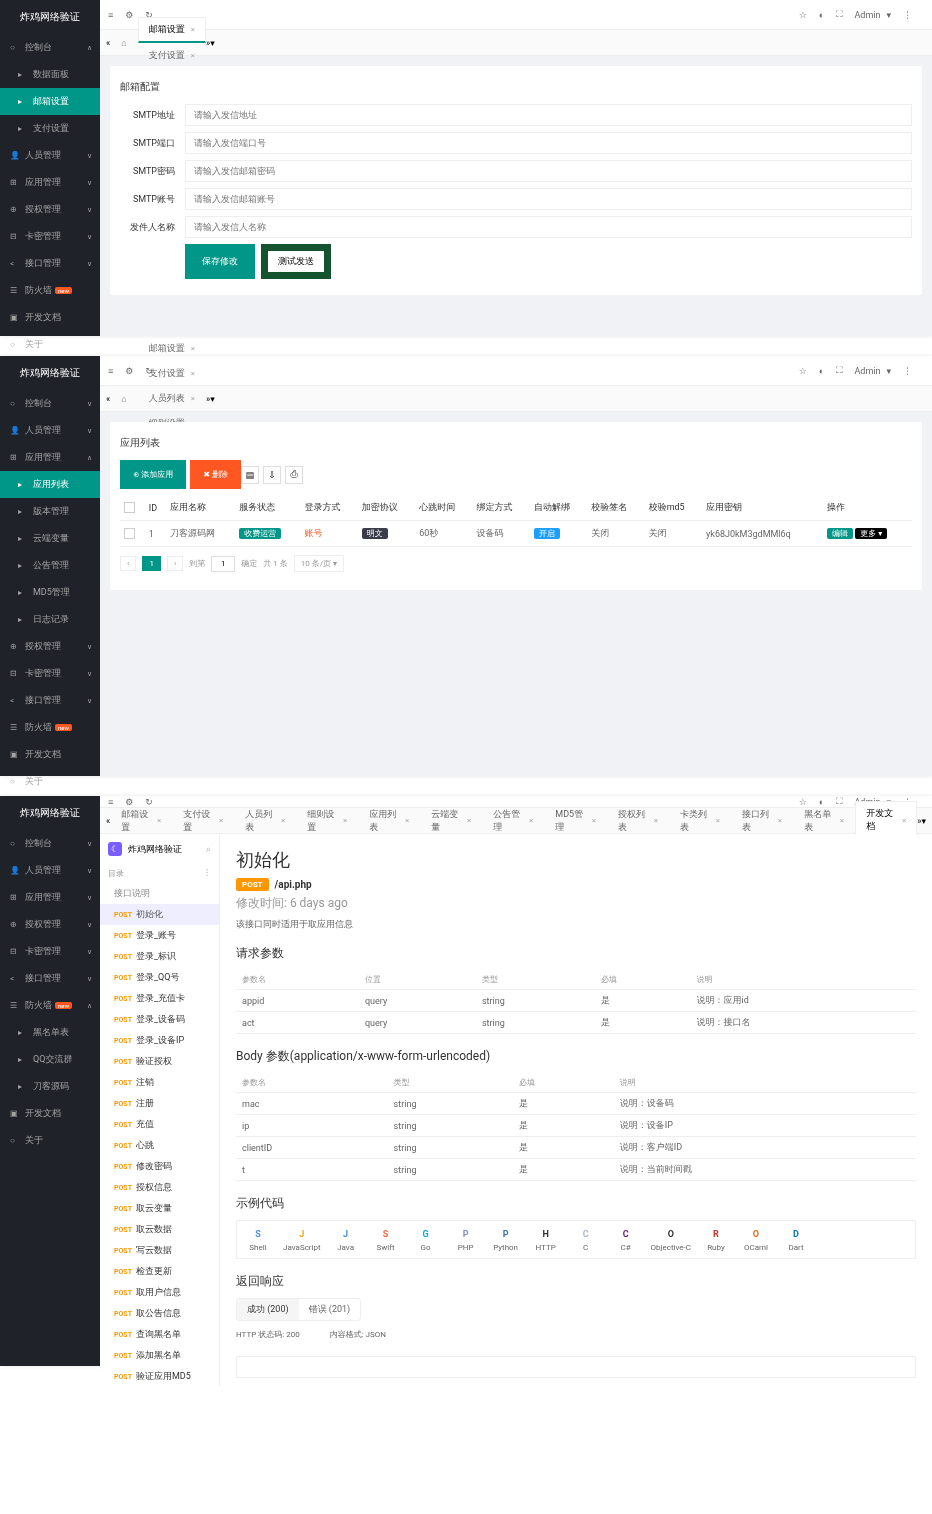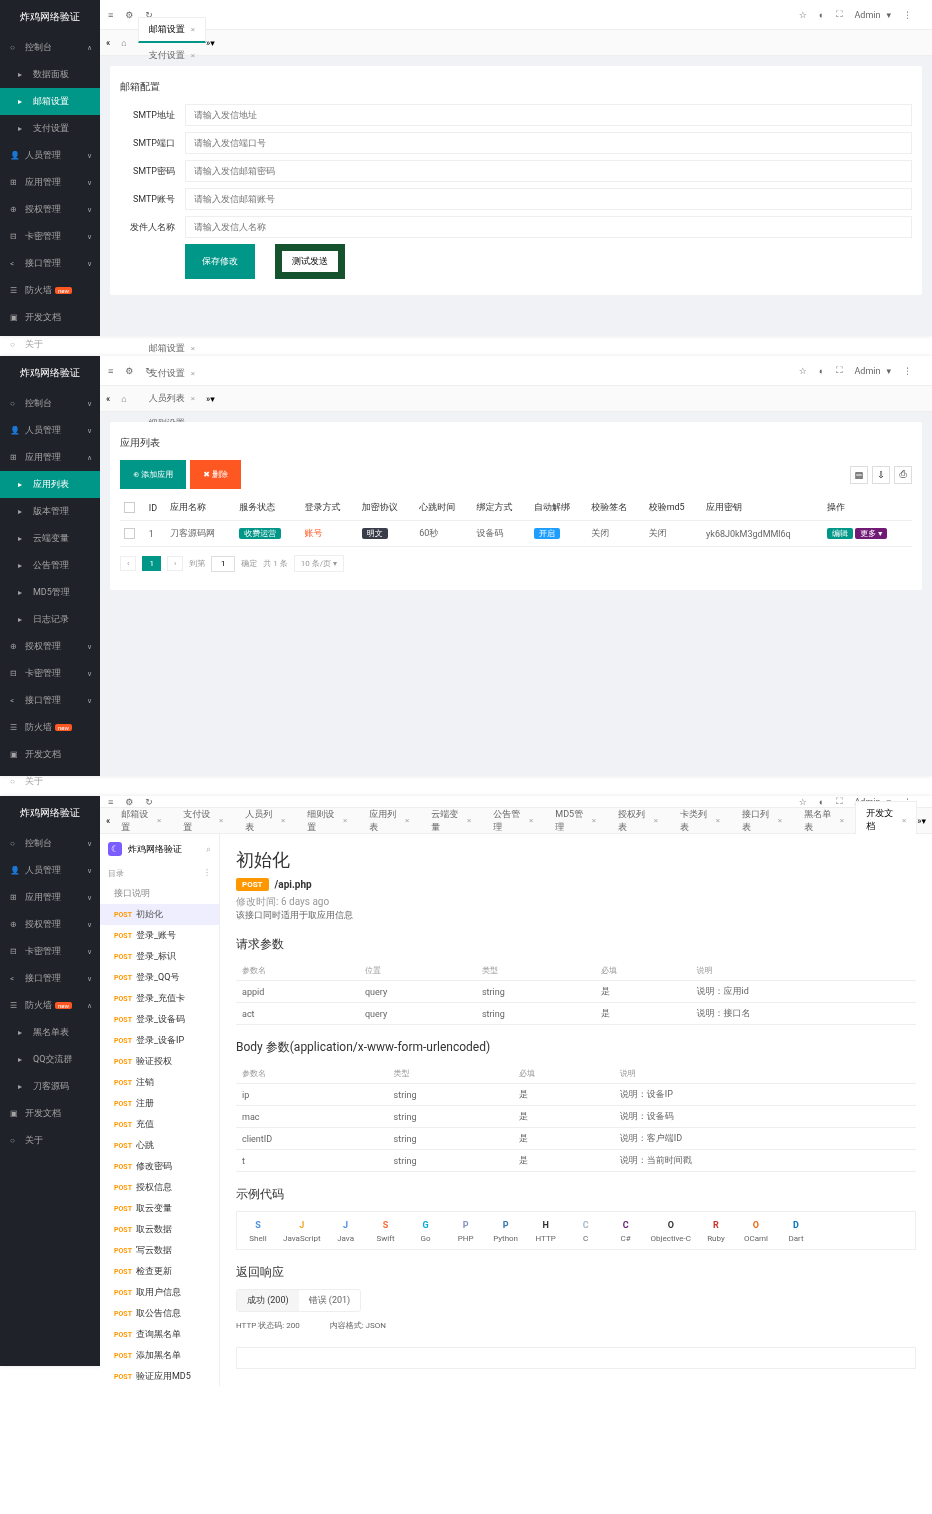--- a/index.html
+++ b/index.html
@@ -32,39 +32,39 @@
 .btn.primary{background:#009688;color:#fff;border-color:#009688}
 .btn.danger{background:#ff5722;color:#fff;border-color:#ff5722}
 .btn.xs{padding:2px 6px;font-size:8px}
 .table{width:100%;font-size:9px;border-collapse:collapse}
 .table th,.table td{padding:6px 4px;border-bottom:1px solid #eee;text-align:left;color:#666}
 .table th{color:#333;font-weight:normal}
 .tag{padding:1px 5px;font-size:8px;border-radius:2px;color:#fff}
 .tag.green{background:#009688}
 .tag.black{background:#393d49}
 .tag.blue{background:#1e9fff}
-.tag.red{background:#701a75}
+.tag.red{background:#000000}
 .pager{display:flex;align-items:center;font-size:8px;color:#999;padding:8px 0;gap:6px}
 .pager .pg{border:1px solid #eee;padding:2px 6px}
 .pager .pg.cur{background:#009688;color:#fff;border-color:#009688}
 .doc-layout{display:flex;height:100%}
 .doc-side{width:120px;background:#fff;border-right:1px solid #eee;font-size:9px;overflow:auto}
 .doc-head{display:flex;align-items:center;padding:8px;gap:6px}
 .doc-head .dlogo{width:14px;height:14px;background:#7b5cff;border-radius:3px;display:flex;align-items:center;justify-content:center;color:#fff;font-size:9px}
 .doc-cat{padding:4px 8px;color:#999;font-size:8px;display:flex;justify-content:space-between}
 .doc-item{padding:4px 8px 4px 14px;cursor:pointer;color:#333}
 .doc-item.active{background:#eef;color:#555}
 .doc-item .method{color:#ff9800;font-size:7px;margin-right:4px;font-weight:bold}
 .doc-main{flex:1;padding:14px 16px;background:#fff;font-size:10px;color:#333;overflow:auto}
 .doc-main h1{font-size:18px;font-weight:normal;margin-bottom:6px}
 .doc-main h2{font-size:12px;font-weight:normal;margin:14px 0 8px}
 .api-path{display:flex;align-items:center;gap:6px;margin-bottom:4px}
 .method-tag{background:#ff9800;color:#fff;font-size:8px;padding:2px 6px;border-radius:2px;font-weight:bold}
 .path{font-size:10px;font-weight:bold}
-.meta{font-size:10px;color:#999;}
+.meta{font-size:12px;color:#999;margin-bottom:6px}
 .dtable{width:100%;font-size:9px;border-collapse:collapse;margin-bottom:6px}
 .dtable th,.dtable td{padding:4px 6px;border-bottom:1px solid #eee;text-align:left;color:#666}
 .dtable th{color:#999;font-weight:normal;font-size:8px}
 .lang-bar{display:flex;gap:10px;border:1px solid #eee;padding:6px;font-size:8px;flex-wrap:wrap}
 .lang-item{display:flex;flex-direction:column;align-items:center;gap:2px;color:#666;cursor:pointer;min-width:30px}
 .lang-item .li-icon{width:14px;height:14px;border-radius:2px;display:flex;align-items:center;justify-content:center;font-size:9px;font-weight:bold}
 .resp-tabs{display:flex;border:1px solid #eee;border-radius:3px;overflow:hidden;width:fit-content;font-size:9px}
 .resp-tab{padding:4px 10px;cursor:pointer;color:#666}
 .resp-tab.active{background:#f5f5f5;color:#333}
 .json-view{font-size:9px;padding:8px;border:1px solid #eee;margin-top:8px;font-family:monospace}
@@ -192,21 +192,21 @@
                 <input class="form-input" placeholder="请输入发信邮箱账号" style="">
               </div>
               <div class="form-row">
                 <div class="form-label">发件人名称</div>
                 <input class="form-input" placeholder="请输入发信人名称" style="">
               </div>
             </div>
         <div class="form-row">
           <div class="form-label"></div>
           <span class="btn primary">保存修改</span>
-          <span class="btn" style="margin-left:20px">测试发送</span>
+          <span class="btn" style="margin-left:6px">测试发送</span>
         </div>
       </div>
     </div>
   </div>
 </div>
 </div>
 
 <div class="shot" style="height:420px">
 <div class="app">
   <div class="sidebar">
@@ -321,21 +321,21 @@
               <span class="x">×</span>
             </span>
           </span>
       <span class="spacer"></span>
       <span class="tb-icon">»</span>
       <span class="tb-icon">▾</span>
     </div>
     <div class="content">
       <div class="card">
         <div class="card-title">应用列表</div>
-        <div style="display:flex;justify-content:space-between;margin-bottom:6px">
+        <div style="display:flex;margin-bottom:6px">
           <div>
             <span class="btn primary xs">⊕ <span>添加应用</span></span>
             <span class="btn danger xs">✖ <span>删除</span></span>
           </div>
           <div class="toolbar-right">
             <span class="icon-btn">▤</span>
             <span class="icon-btn">⇩</span>
             <span class="icon-btn">⎙</span>
           </div>
         </div>
@@ -616,30 +616,30 @@
               <thead>
                 <tr id="s3-bodyh">
                   <th>参数名</th>
                   <th>类型</th>
                   <th>必填</th>
                   <th>说明</th>
                 </tr>
               </thead>
               <tbody id="s3-bodyb">
                 <tr>
+                  <td>mac</td>
+                  <td>string</td>
+                  <td>是</td>
+                  <td>说明：设备码</td>
+                </tr>
+                <tr>
                   <td>ip</td>
                   <td>string</td>
                   <td>是</td>
                   <td>说明：设备IP</td>
-                </tr>
-                <tr>
-                  <td>mac</td>
-                  <td>string</td>
-                  <td>是</td>
-                  <td>说明：设备码</td>
                 </tr>
                 <tr>
                   <td>clientID</td>
                   <td>string</td>
                   <td>是</td>
                   <td>说明：客户端ID</td>
                 </tr>
                 <tr>
                   <td>t</td>
                   <td>string</td>

